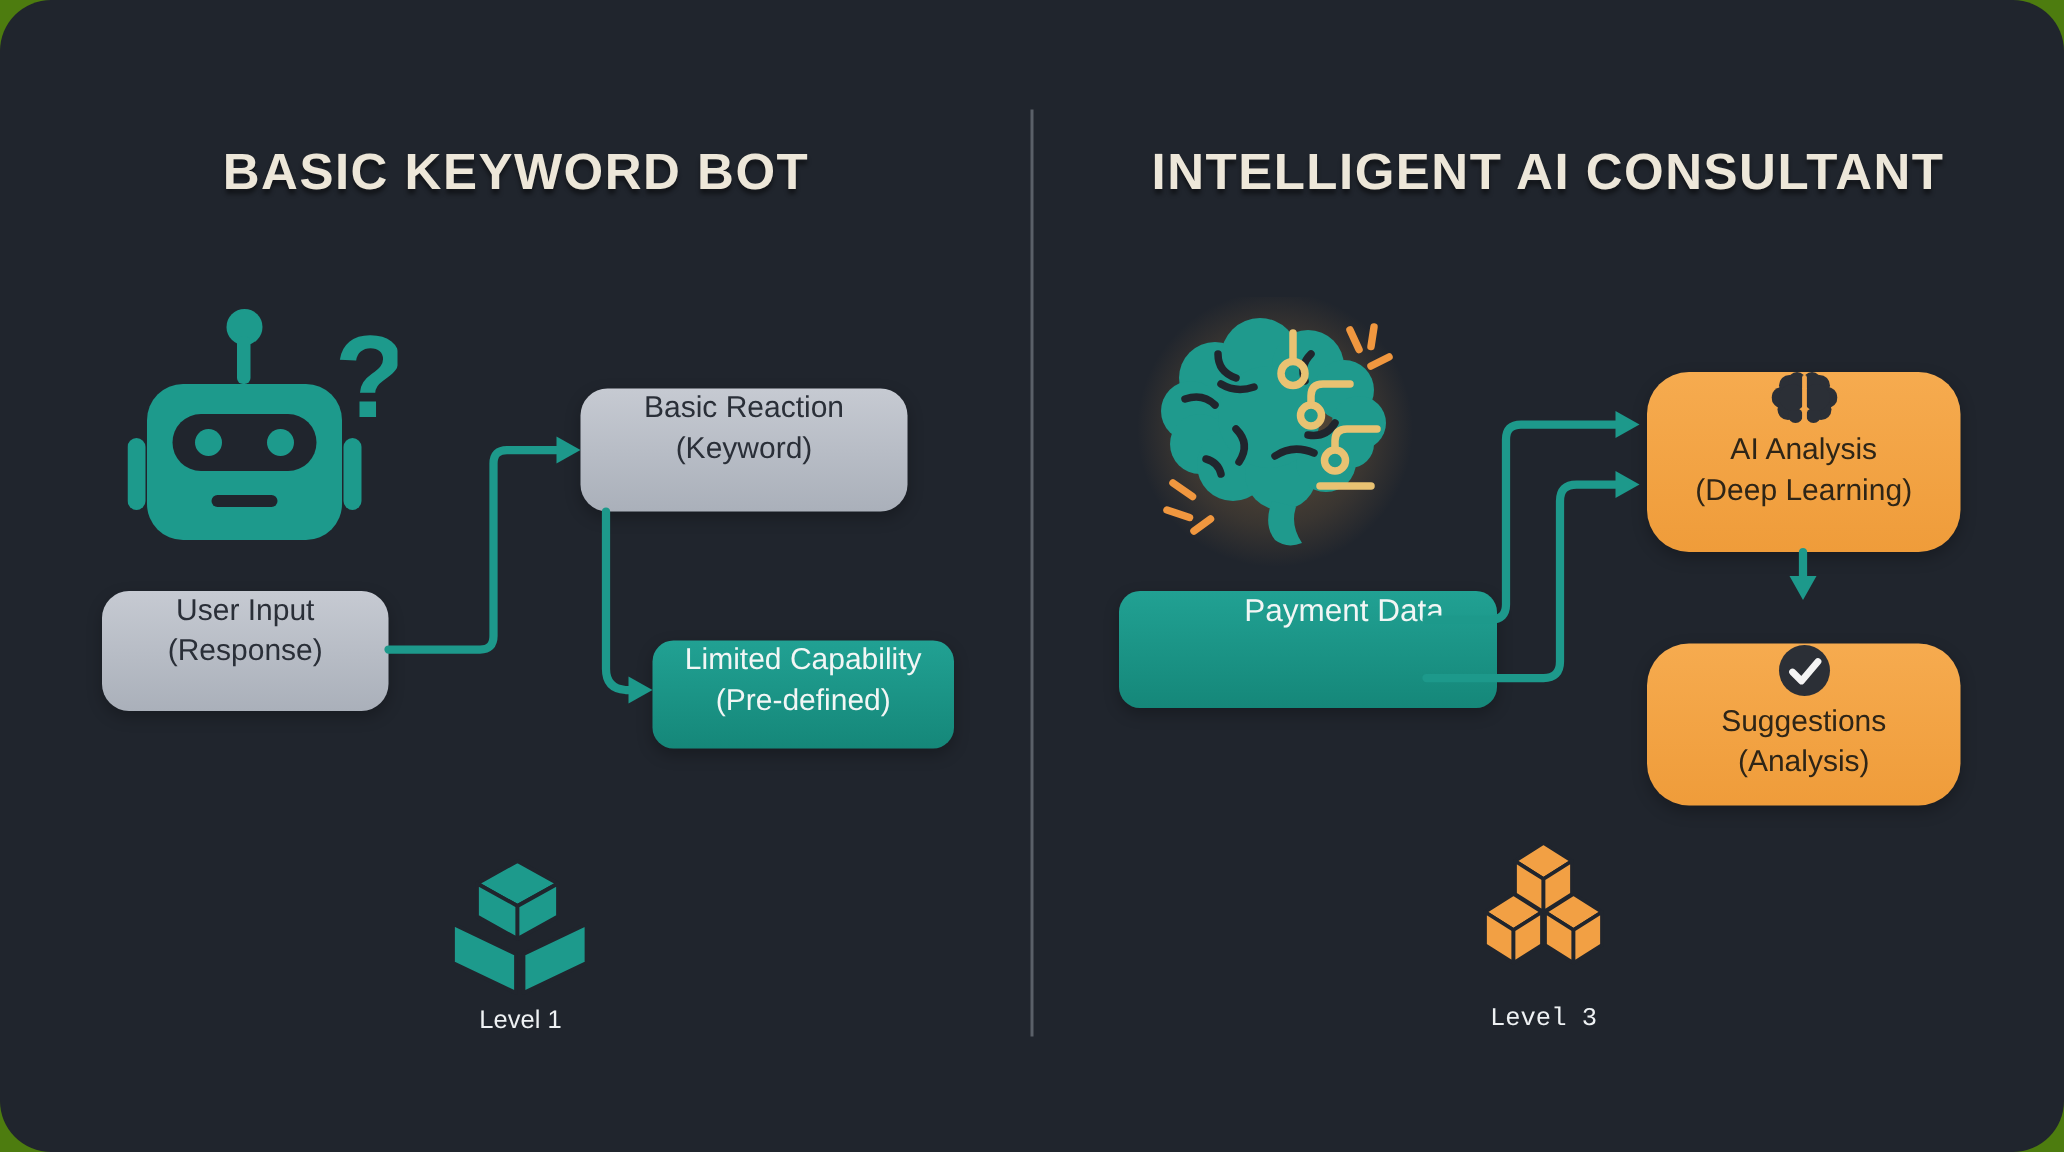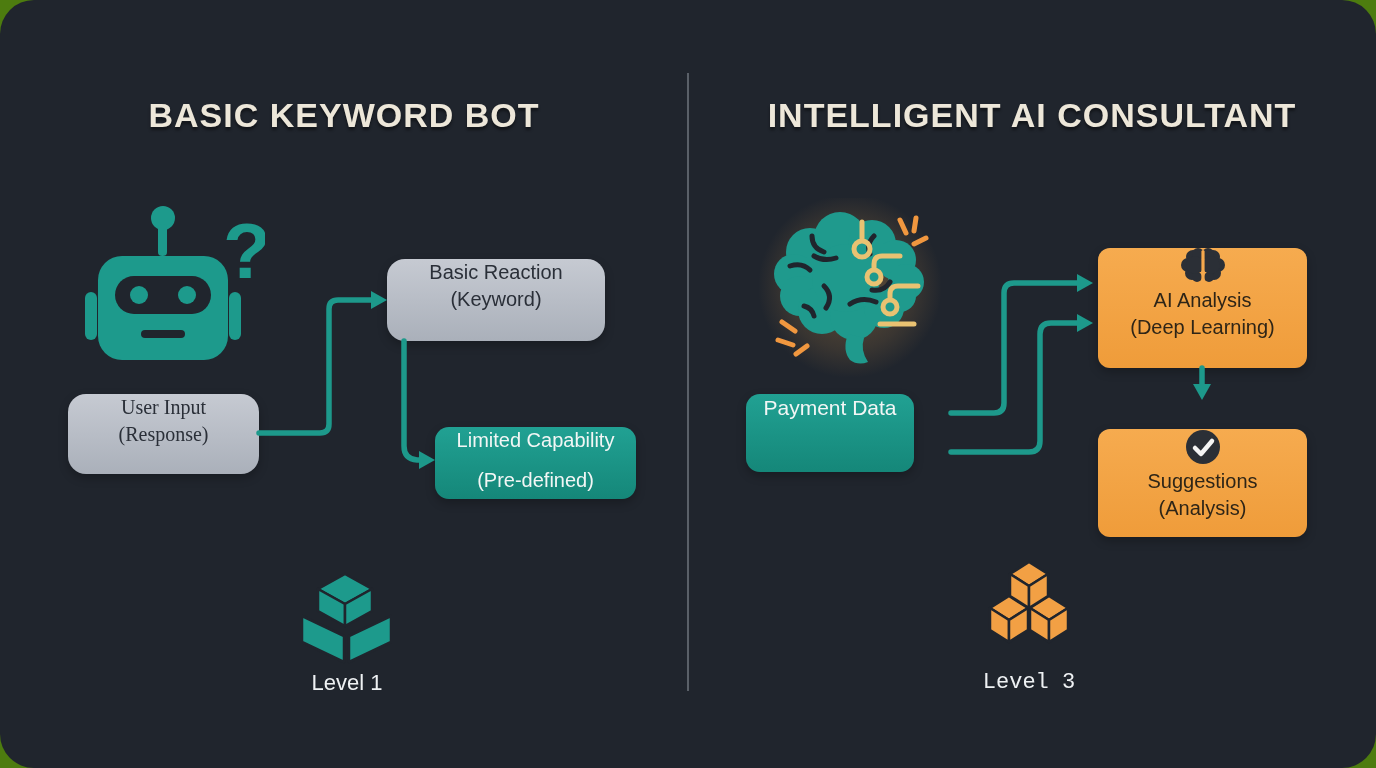--- a/index.html
+++ b/index.html
@@ -8,36 +8,36 @@
   .half{position:absolute;top:0;height:768px;width:688px;}
   #left-half{left:0;} #right-half{left:688px;}
   .title{position:absolute;left:0;top:96px;width:688px;text-align:center;
          font-size:34px;font-weight:700;letter-spacing:1px;color:#ede7d9;
          text-shadow:0 3px 3px rgba(0,0,0,.45);}
   .divider{position:absolute;left:687px;top:73px;width:2px;height:618px;background:#5a6068;}
   .node{position:absolute;display:flex;flex-direction:column;align-items:center;
         text-align:center;font-size:20px;line-height:27px;box-shadow:0 4px 10px rgba(0,0,0,.25);}
   .gray{background:linear-gradient(180deg,#c6cad2 0%,#aab0ba 100%);color:#2a2f38;border-radius:18px;}
   .teal{background:linear-gradient(180deg,#21a193 0%,#158779 100%);color:#f2f6f5;border-radius:14px;}
-  .orange{background:linear-gradient(180deg,#f6ab4f 0%,#ef9c3a 100%);color:#2e2517;border-radius:12px;}
-  #node-user-input{left:68px;top:394px;width:191px;height:80px;font-family:Liberation Serif, serif;}
+  .orange{background:linear-gradient(180deg,#f6ab4f 0%,#ef9c3a 100%);color:#2e2517;border-radius:28px;}
+  #node-user-input{left:68px;top:394px;width:191px;height:80px;}
   #node-basic-reaction{left:387px;top:259px;width:218px;height:82px;}
-  #node-limited-capability{left:435px;top:427px;width:201px;height:72px;gap:13px;}
-  #node-payment-data{left:58px;top:394px;width:168px;height:78px;font-size:21px;}
+  #node-limited-capability{left:435px;top:427px;width:201px;height:72px;}
+  #node-payment-data{left:58px;top:394px;width:204px;height:78px;font-size:21px;padding-left:48px;}
   #node-ai-analysis{left:410px;top:248px;width:209px;height:120px;}
   #node-suggestions{left:410px;top:404px;width:209px;height:108px;margin-top:25px;}
   .badge{margin-bottom:3px;}
   #arrows{position:absolute;left:0;top:0;width:1376px;height:768px;pointer-events:none;}
   .icon-wrap{position:absolute;}
   #robot-icon-wrap{left:85px;top:200px;}
   #brain-icon-wrap{left:64px;top:198px;}
   #level1-icon-wrap{left:302px;top:570px;}
   #level3-icon-wrap{left:286px;top:558px;}
   .level-label{position:absolute;top:670px;width:140px;text-align:center;
-               font-size:22px;color:#eef1f3;}
+               font-size:17px;color:#eef1f3;}
   #level1-label{left:277px;} #level3-label{left:271px;font-family:Liberation Mono, monospace;}
 </style>
 </head>
 <body>
 
 <div id="page">
   <div id="panel"></div>
 
   <div class="half" id="left-half">
     <div class="title">BASIC KEYWORD BOT</div>

